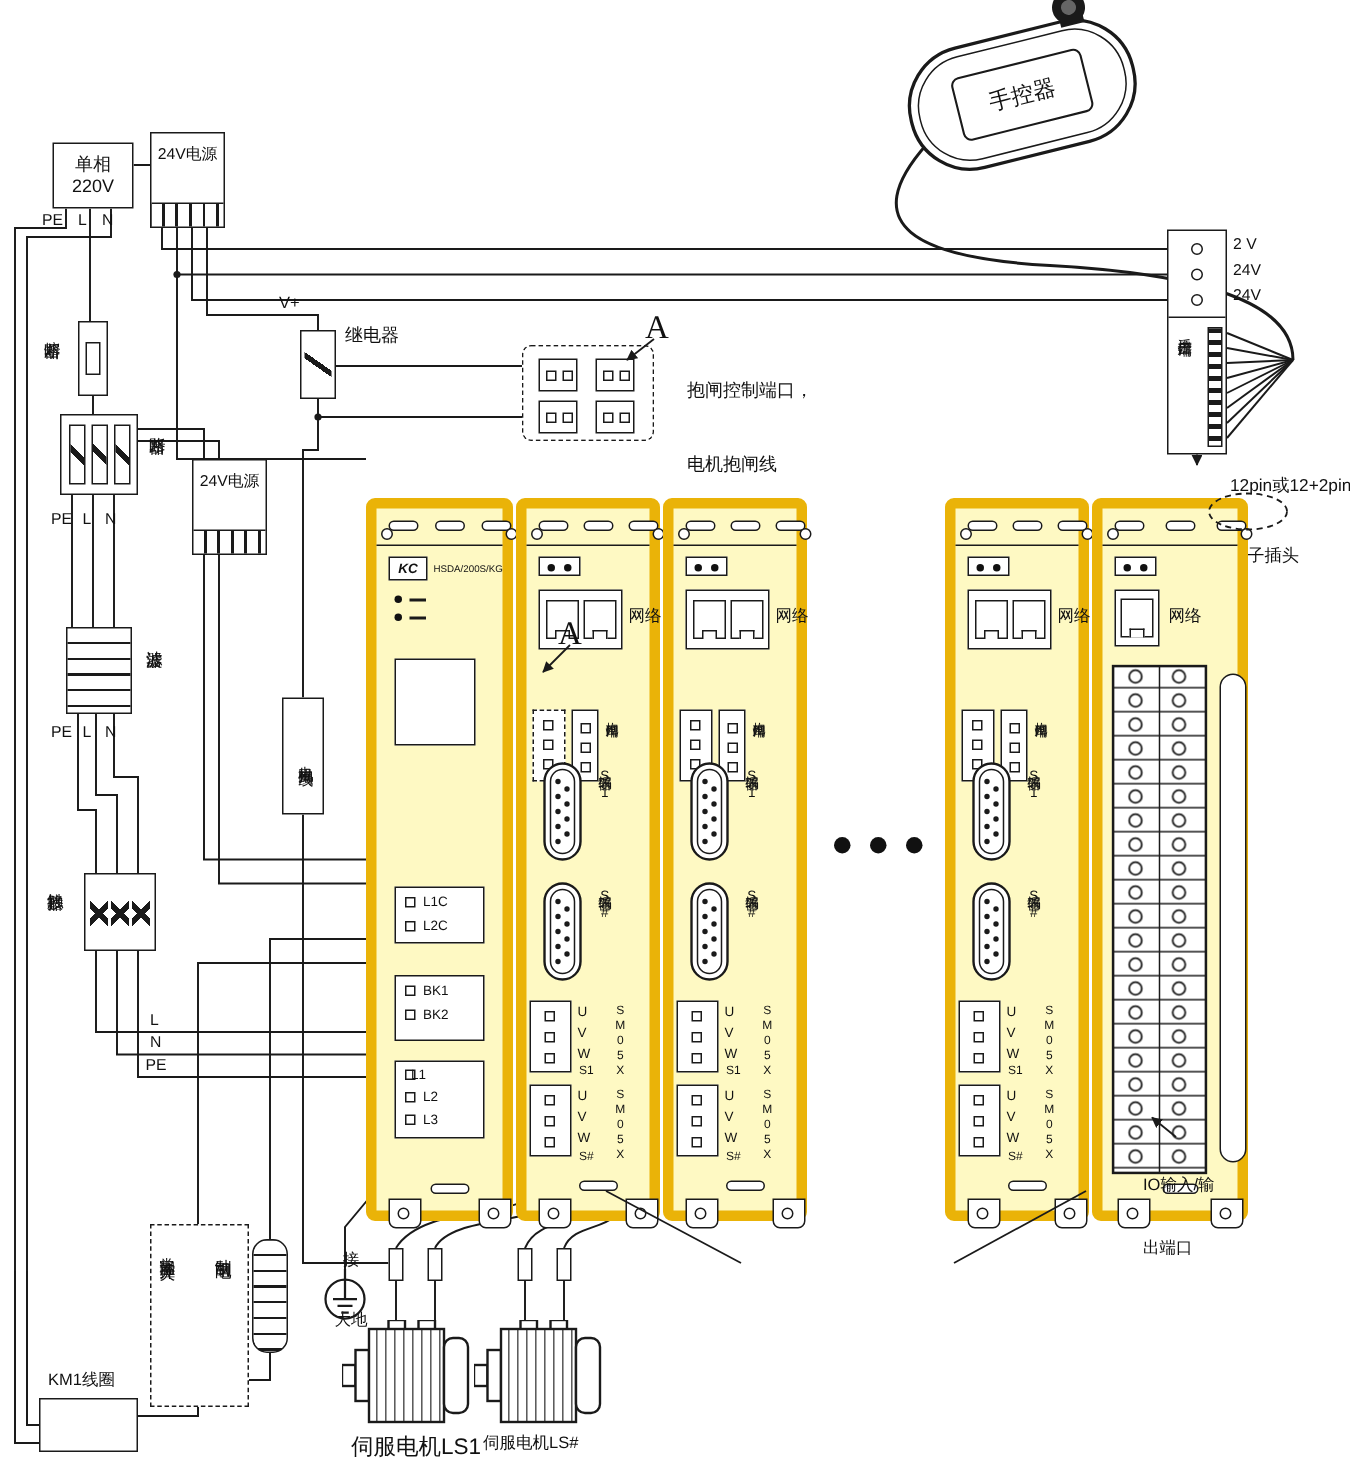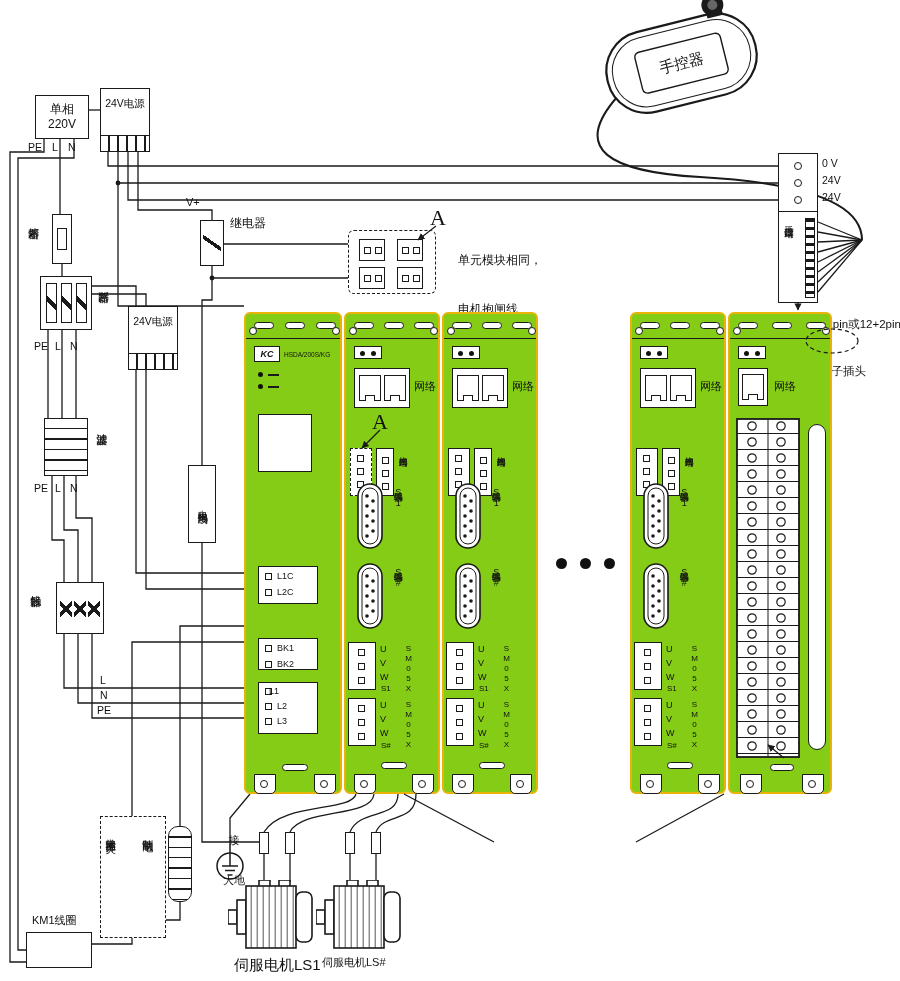--- a/index.html
+++ b/index.html
@@ -4,21 +4,21 @@
 <style>
   html,body{margin:0;padding:0;background:#fff;}
   body{font-family:"Liberation Sans","DejaVu Sans",sans-serif;color:#111;}
   .stage{position:relative;width:900px;height:981px;background:#fff;overflow:hidden;}
   .stage svg{display:block;}
   .abs{position:absolute;}
   .lbl{position:absolute;font-size:12px;line-height:1.25;white-space:pre;color:#111;}
   .vtext{writing-mode:vertical-rl;text-orientation:upright;letter-spacing:1px;}
   .box{position:absolute;border:1.5px solid #1a1a1a;background:#fff;box-sizing:border-box;}
   .dashedb{border-style:dashed !important;}
-  .module{position:absolute;border:2px solid #eab308;border-radius:6px;background:#84cc16;box-sizing:border-box;}
+  .module{position:absolute;border:7px solid #eab308;border-radius:6px;background:#fef9c3;box-sizing:border-box;margin-top:20px;}
   .slot{position:absolute;height:7px;border:1.3px solid #1a1a1a;border-radius:3.5px;background:#fff;box-sizing:border-box;}
   .screw{position:absolute;width:8px;height:8px;border:1.3px solid #1a1a1a;border-radius:50%;background:#fff;box-sizing:border-box;}
   .pin{position:absolute;width:7px;height:7px;border:1.2px solid #1a1a1a;background:#fff;box-sizing:border-box;}
   .led{position:absolute;width:5px;height:5px;border-radius:50%;background:#111;}
   .ledbox{position:absolute;border:1.3px solid #1a1a1a;background:#fff;box-sizing:border-box;}
   .rj{position:absolute;width:22px;height:26px;border:1.4px solid #1a1a1a;background:#fff;box-sizing:border-box;}
   .rj:after{content:"";position:absolute;left:50%;bottom:-1.4px;transform:translateX(-50%);width:10px;height:6px;border:1.4px solid #1a1a1a;border-bottom:none;background:#fff;box-sizing:border-box;}
   .tblock{position:absolute;border:1.5px solid #1a1a1a;background:#fff;box-sizing:border-box;}
   .bconn{position:absolute;border:1.3px solid #1a1a1a;background:#fff;box-sizing:border-box;}
   .foot{position:absolute;width:22px;height:20px;border:1.6px solid #1a1a1a;border-radius:0 0 5px 5px;background:#fff;box-sizing:border-box;}
@@ -179,34 +179,34 @@
         <span class="pin" style="left:4px;top:7px"></span>
         <span class="pin" style="left:15px;top:7px"></span>
       </div>
     <div class="bconn" style="left:48px;top:36px;width:26px;height:22px">
         <span class="pin" style="left:4px;top:7px"></span>
         <span class="pin" style="left:15px;top:7px"></span>
       </div>
   </div>
   <div class="lbl serifA" style="left:430px;top:204px">A</div>
   <div class="lbl" style="left:458px;top:220px;line-height:1.35">
-    <div>单元模块相同，</div>
+    <div>抱闸控制端口，</div>
     <div>电机抱闸线</div>
     <div>类同</div>
   </div>
 
   <div class="box" style="left:778px;top:153px;width:40px;height:150px">
     <div class="screw" style="left:15px;top:8px"></div>
     <div class="screw" style="left:15px;top:25px"></div>
     <div class="screw" style="left:15px;top:42px"></div>
     <div style="position:absolute;left:0;right:0;top:57px;border-top:1.4px solid #1a1a1a"></div>
     <div class="lbl vtext" style="left:4px;top:64px;height:84px;font-size:9.5px">手控器端口</div>
     <div style="position:absolute;left:26px;top:64px;width:8px;height:78px;border:1.2px solid #1a1a1a;background:repeating-linear-gradient(180deg,#1a1a1a 0 3px,#fff 3px 8px)"></div>
   </div>
-  <div class="lbl" style="left:822px;top:157px;font-size:10.5px">0 V</div>
+  <div class="lbl" style="left:822px;top:157px;font-size:10.5px">2 V</div>
   <div class="lbl" style="left:822px;top:174px;font-size:10.5px">24V</div>
   <div class="lbl" style="left:822px;top:191px;font-size:10.5px">24V</div>
   <div class="lbl" style="left:820px;top:286px;font-size:11.5px;line-height:1.35">
     <div>12pin或12+2pin</div>
     <div>端子插头</div>
   </div>
 
   <svg class="abs" style="left:575px;top:0" width="230" height="150" viewBox="0 0 230 150">
     <g transform="rotate(-14 115 60)">
       <rect x="30" y="20" width="152" height="82" rx="40" fill="#fff" stroke="#1a1a1a" stroke-width="2.2"></rect>
@@ -232,21 +232,21 @@
       <span class="led" style="left:12px;top:70px"></span>
     <div style="position:absolute;left:22px;top:60px;width:11px;height:1.6px;background:#1a1a1a"></div>
     <div style="position:absolute;left:22px;top:72px;width:11px;height:1.6px;background:#1a1a1a"></div>
     <div class="box" style="left:12px;top:100px;width:54px;height:58px;border-width:1.3px"></div>
     <div class="tblock" style="left:12px;top:252px;width:60px;height:38px">
       <span class="pin" style="left:6px;top:6px"></span>
         <span class="lbl" style="left:18px;top:4px;font-size:9px">L1C</span>
       <span class="pin" style="left:6px;top:22px"></span>
         <span class="lbl" style="left:18px;top:20px;font-size:9px">L2C</span>
     </div>
-    <div class="tblock" style="left:12px;top:324px;width:60px;height:32px">
+    <div class="tblock" style="left:12px;top:311px;width:60px;height:44px">
       <span class="pin" style="left:6px;top:6px"></span>
         <span class="lbl" style="left:18px;top:4px;font-size:9px">BK1</span>
       <span class="pin" style="left:6px;top:22px"></span>
         <span class="lbl" style="left:18px;top:20px;font-size:9px">BK2</span>
     </div>
     <div class="tblock" style="left:12px;top:368px;width:60px;height:52px">
       <span class="pin" style="left:6px;top:5px"></span>
         <span class="lbl" style="left:10px;top:3px;font-size:9px">L1</span>
       <span class="pin" style="left:6px;top:20px"></span>
         <span class="lbl" style="left:18px;top:18px;font-size:9px">L2</span>
@@ -616,20 +616,24 @@
       <rect x="68" y="12" width="16" height="50" rx="6" fill="#fff"></rect>
     </g>
   </svg>
   <div class="lbl" style="left:234px;top:956px;font-size:15px">伺服电机LS1</div>
   <div class="lbl" style="left:322px;top:956px;font-size:11px">伺服电机LS#</div>
 
   <div class="lbl serifA" style="left:372px;top:408px">A</div>
   <div class="dot" style="left:556px;top:558px"></div>
   <div class="dot" style="left:580px;top:558px"></div>
   <div class="dot" style="left:604px;top:558px"></div>
+  <div class="lbl" style="left:762px;top:754px;font-size:11px;line-height:1.3">
+    <div>IO输入/输</div>
+    <div>出端口</div>
+  </div>
   <div class="lbl" style="left:486px;top:838px;font-size:15px;line-height:1.5">
     
     
   </div>
 
   <svg class="abs" style="left:0;top:0;pointer-events:none" width="900" height="981">
     <defs>
       <marker id="arr" markerWidth="7" markerHeight="7" refX="5.5" refY="3" orient="auto">
         <path d="M0,0 L6,3 L0,6 Z" fill="#1a1a1a"></path>
       </marker>

